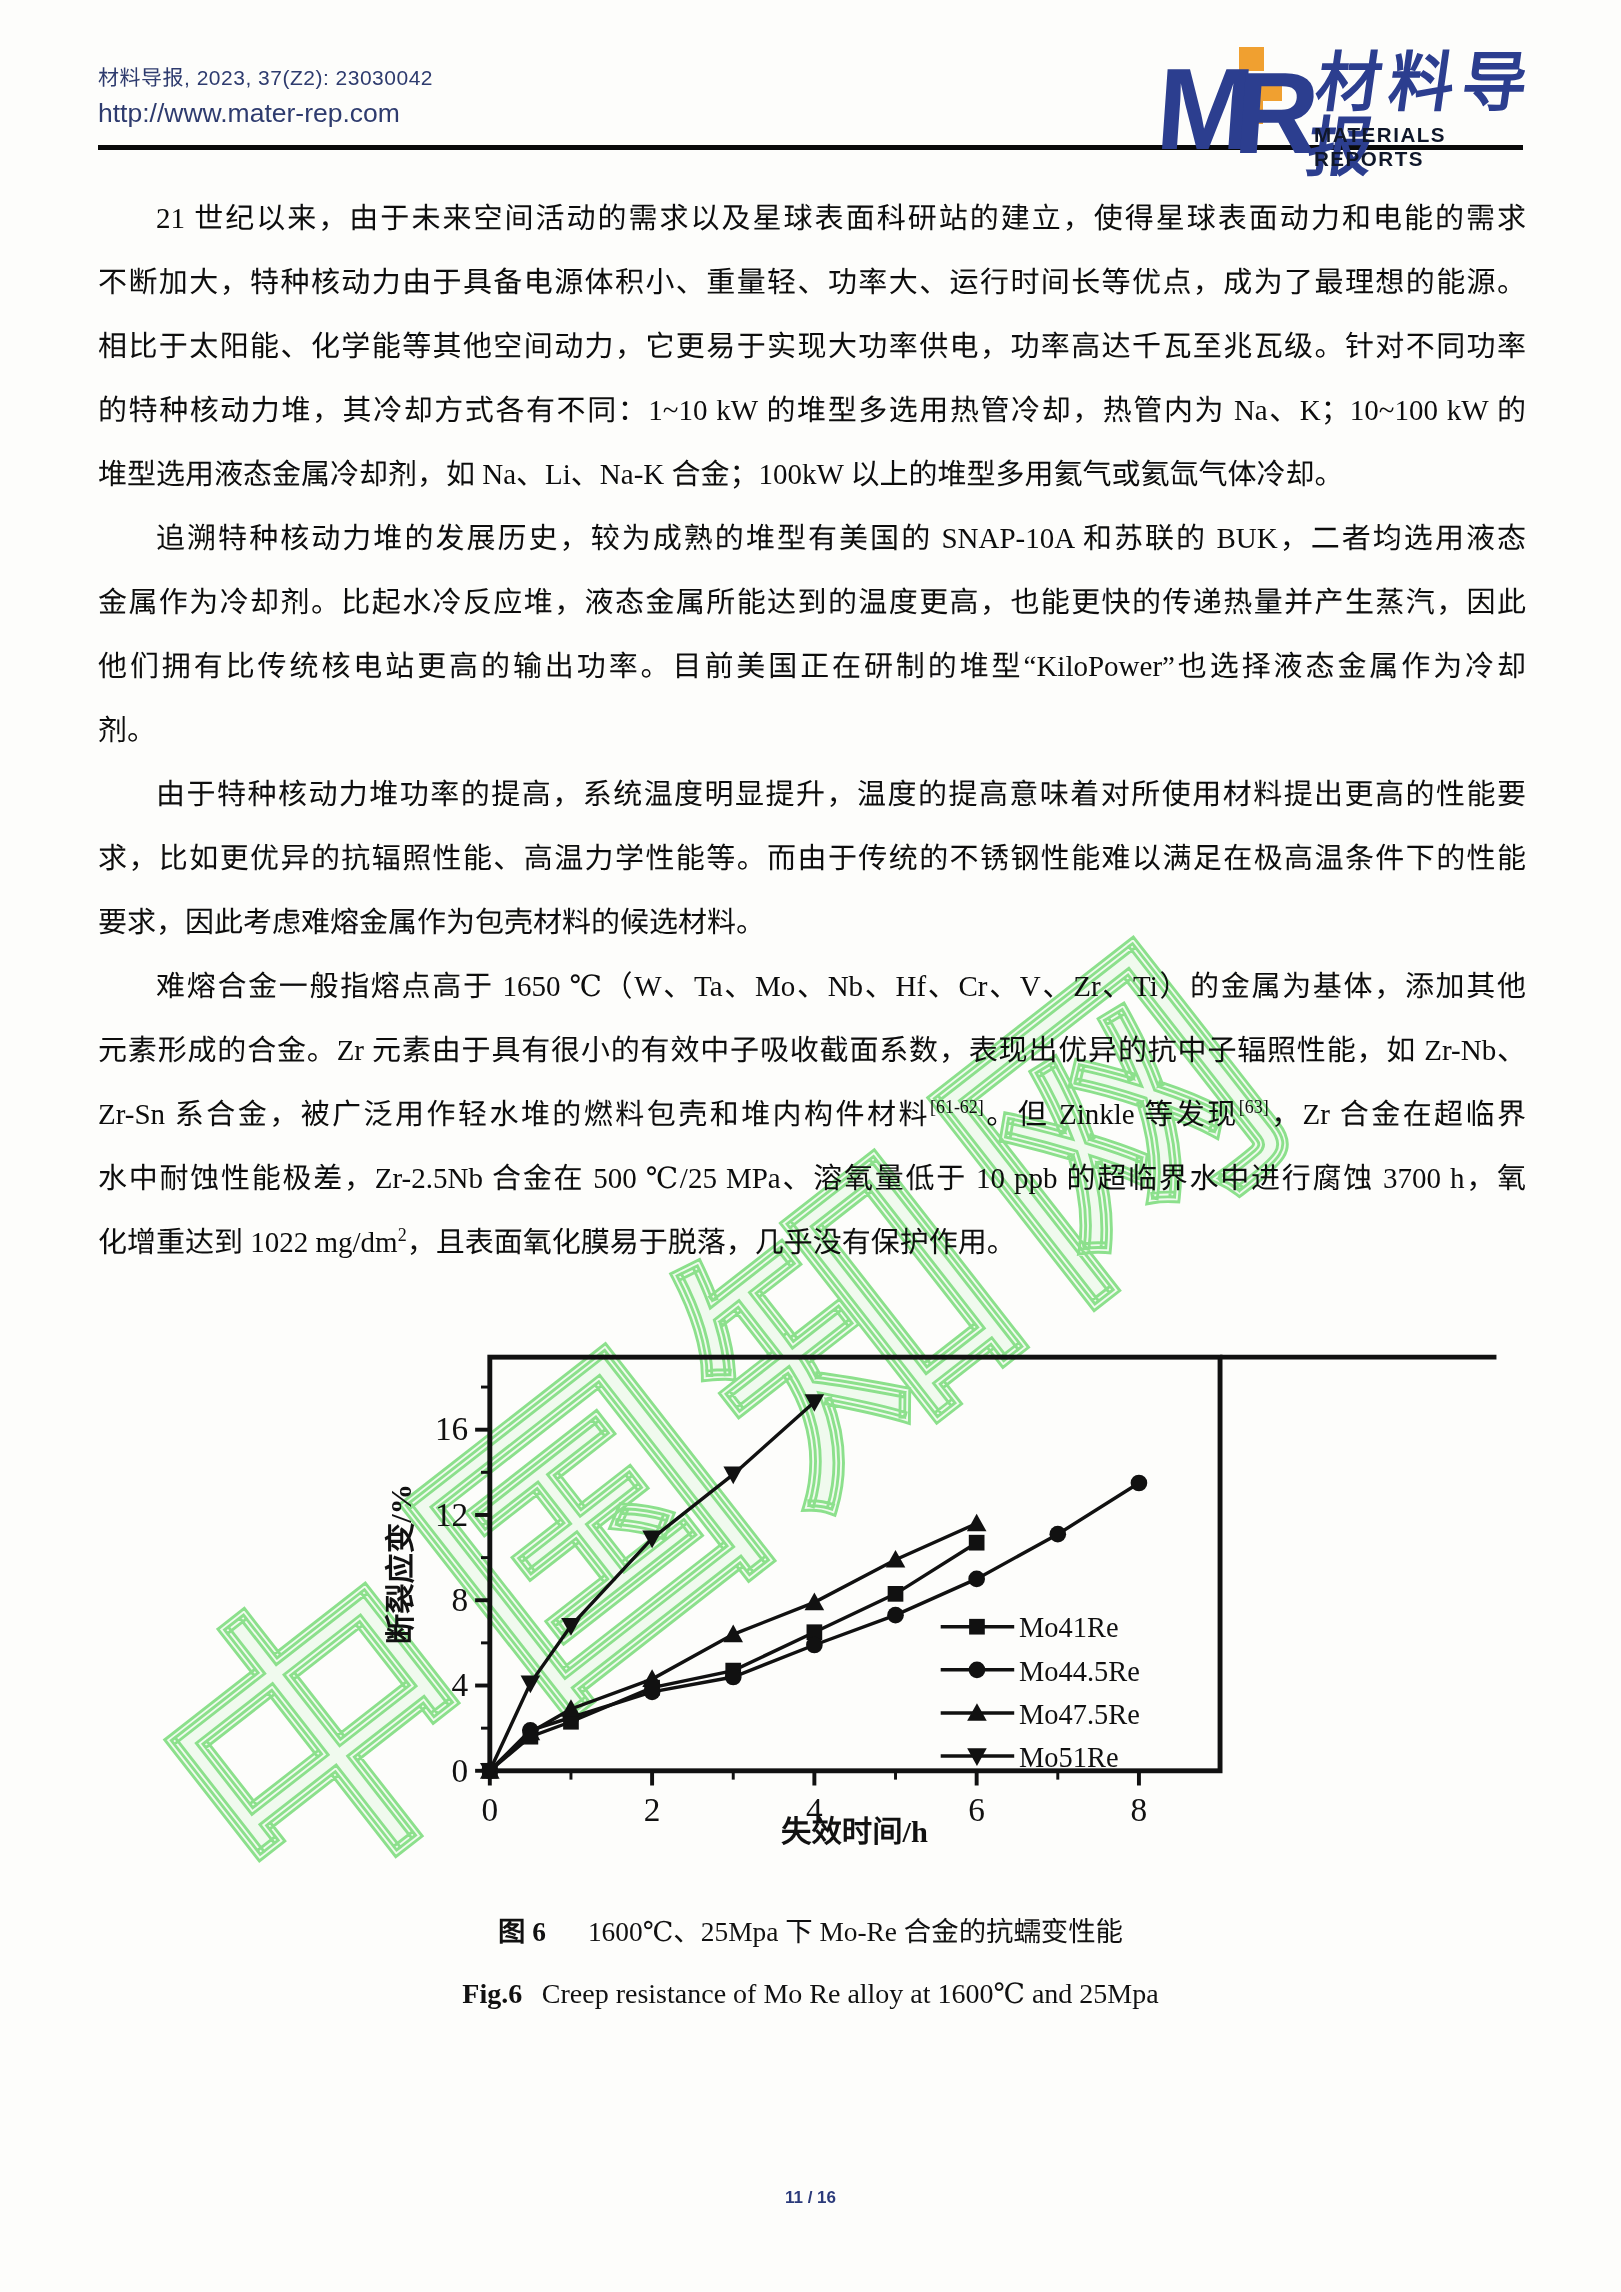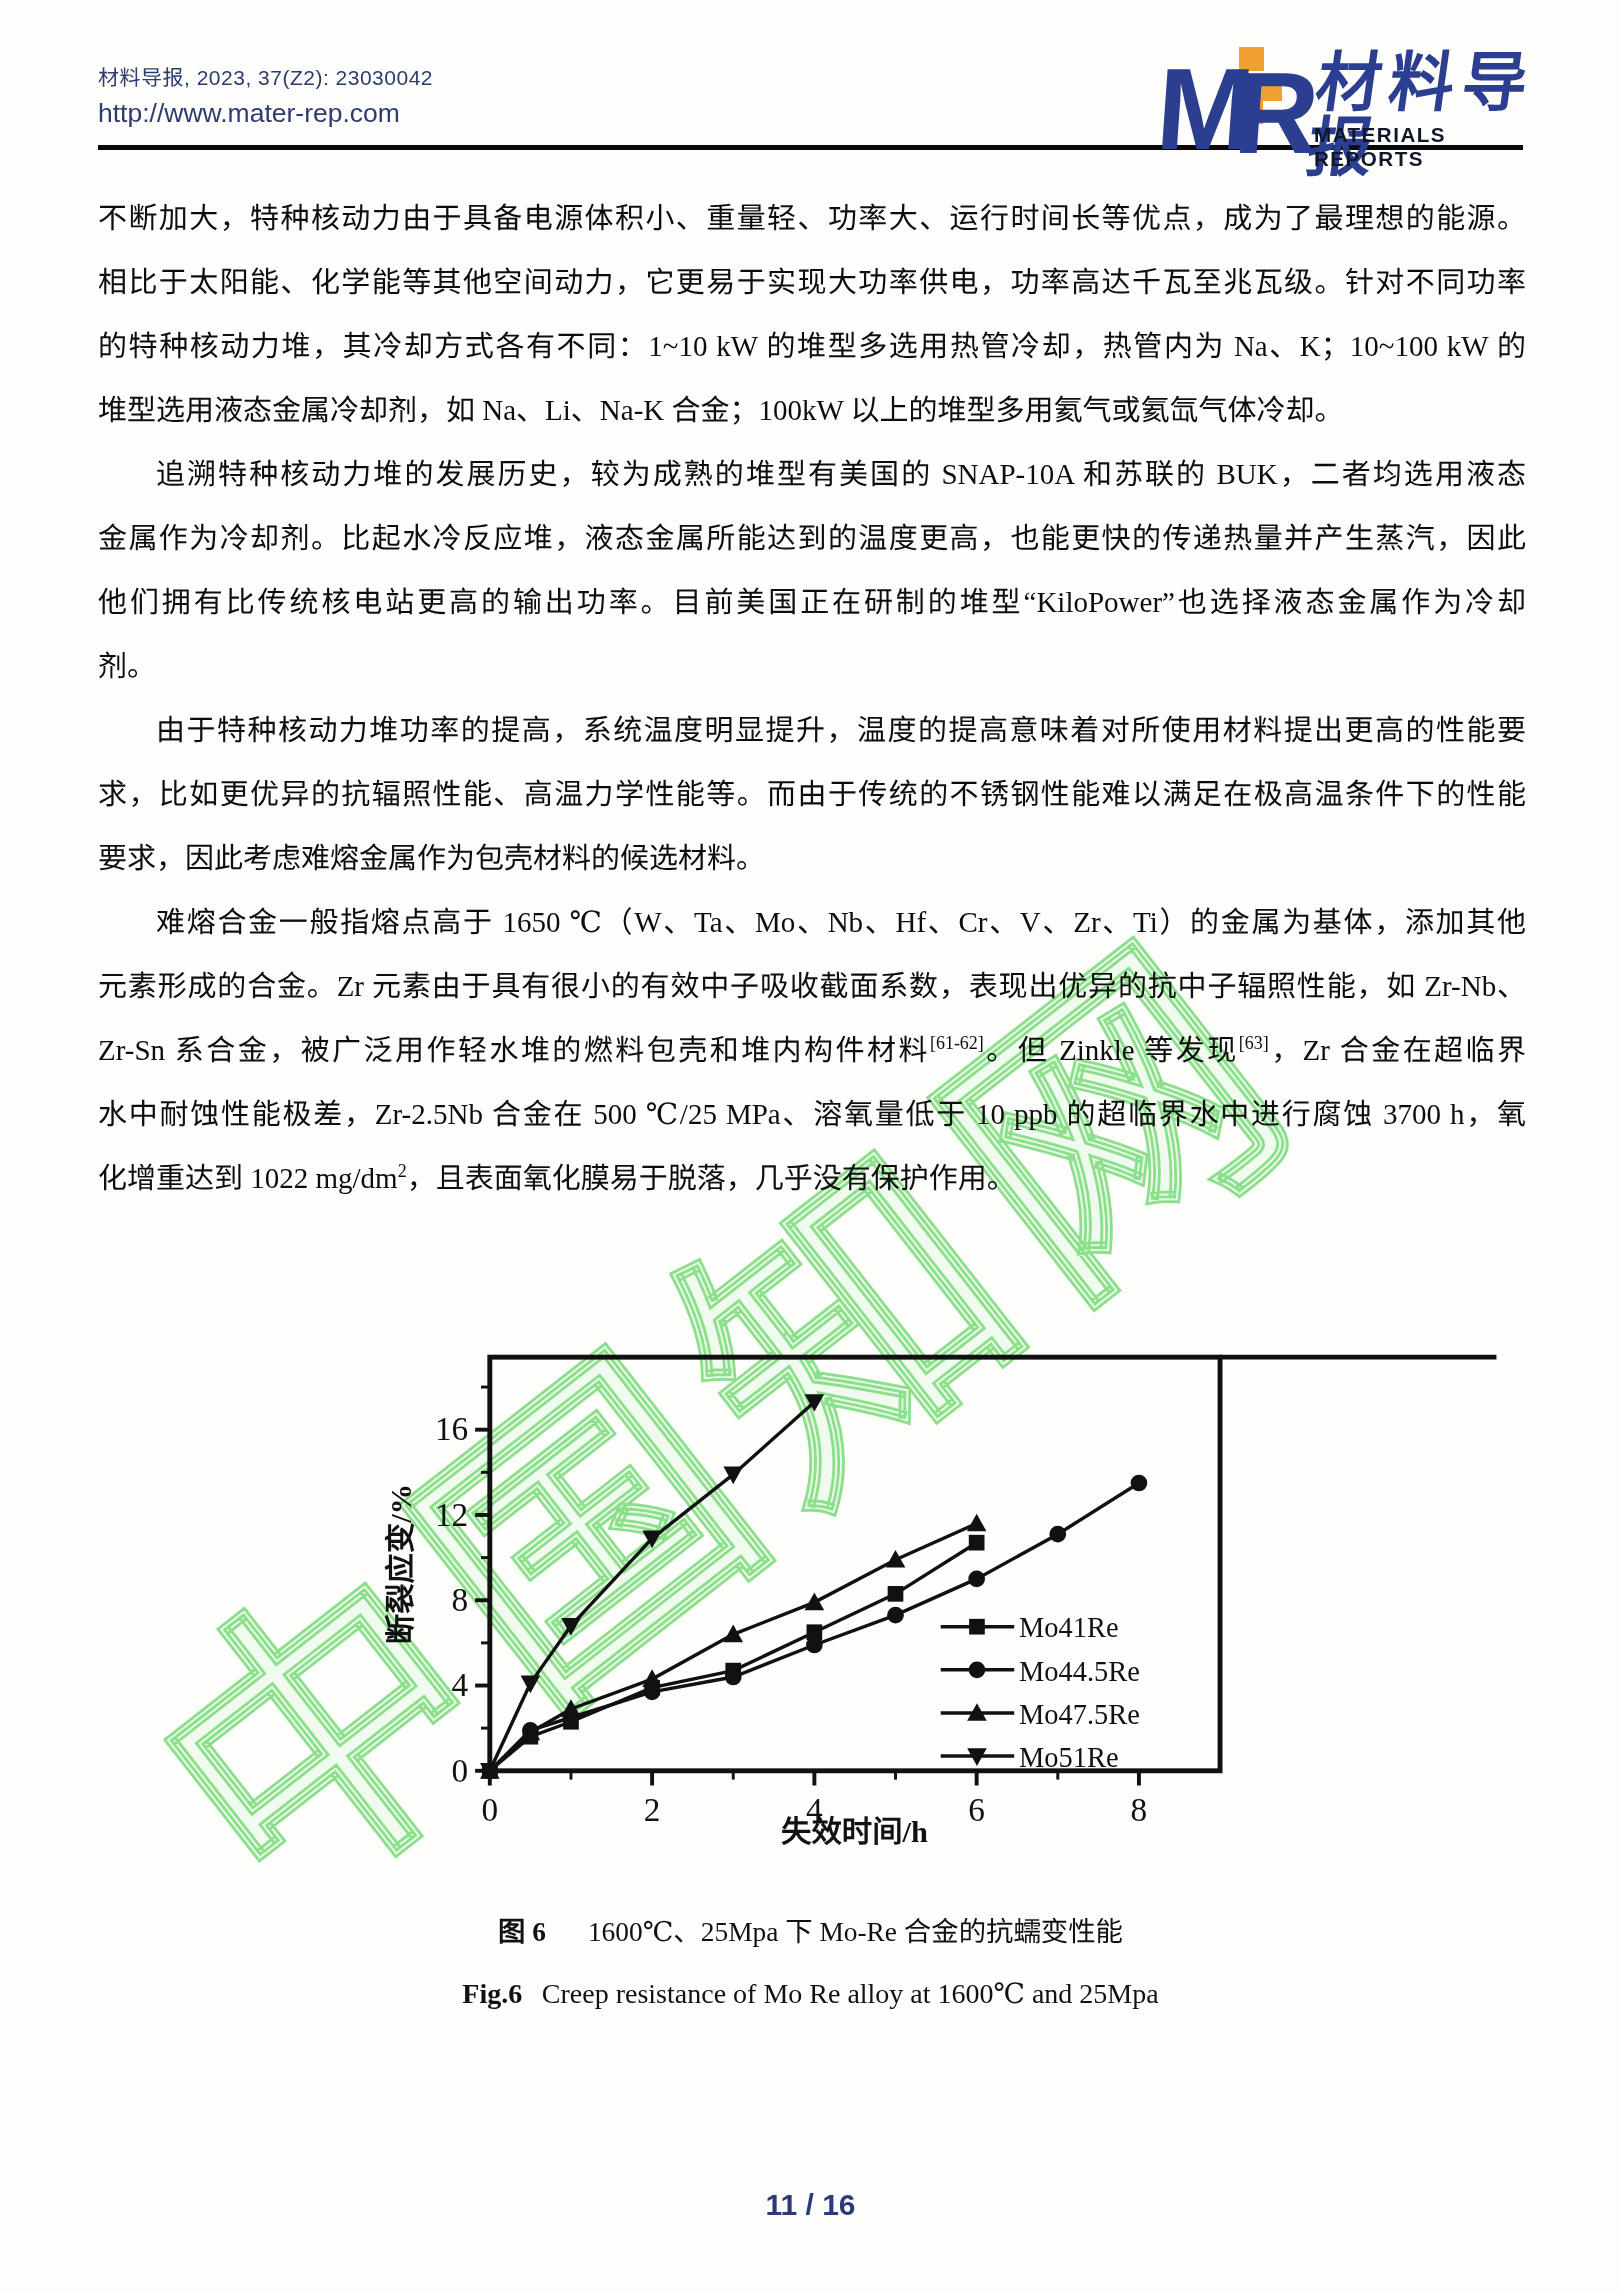--- a/index.html
+++ b/index.html
@@ -76,21 +76,21 @@
     position:absolute;left:98px;width:1425px;text-align:center;z-index:2;
   }
   .cap-zh{top:1909px;font-size:27.4px;}
   .cap-zh b{margin-right:42px;}
   .cap-en{top:1977px;font-size:28px;}
   .cap-en b{margin-right:19.6px;}
   
   .footer{
     position:absolute;left:0;top:2188px;width:100%;text-align:center;
     font-family:"Liberation Sans","DejaVu Sans",sans-serif;
-    font-size:30px;font-weight:bold;color:#2b3a7a;z-index:2;
+    font-size:17px;font-weight:bold;color:#2b3a7a;z-index:2;
   }
 </style>
 </head>
 <body>
 
 <div class="page">
 
   <div class="watermark">中国知网</div>
 
   <div class="hdr-cite">材料导报, 2023, 37(Z2): 23030042</div>
@@ -101,20 +101,21 @@
     <span class="sq sq1"></span>
     <span class="sq sq2"></span>
     <span class="sq sq3"></span>
     <span class="lm">M</span>
     <span class="lr">R</span>
     <span class="lcn">材料导报</span>
     <span class="len">MATERIALS REPORTS</span>
   </div>
 
   <div class="body-text" id="body-lines">
+      <div class="bline just ind"><span>21 世纪以来，由于未来空间活动的需求以及星球表面科研站的建立，使得星球表面动力和电能的需求</span></div>
       <div class="bline just"><span>不断加大，特种核动力由于具备电源体积小、重量轻、功率大、运行时间长等优点，成为了最理想的能源。</span></div>
       <div class="bline just"><span>相比于太阳能、化学能等其他空间动力，它更易于实现大功率供电，功率高达千瓦至兆瓦级。针对不同功率</span></div>
       <div class="bline just"><span>的特种核动力堆，其冷却方式各有不同：1~10 kW 的堆型多选用热管冷却，热管内为 Na、K；10~100 kW 的</span></div>
       <div class="bline"><span>堆型选用液态金属冷却剂，如 Na、Li、Na-K 合金；100kW 以上的堆型多用氦气或氦氙气体冷却。</span></div>
       <div class="bline just ind"><span>追溯特种核动力堆的发展历史，较为成熟的堆型有美国的 SNAP-10A 和苏联的 BUK，二者均选用液态</span></div>
       <div class="bline just"><span>金属作为冷却剂。比起水冷反应堆，液态金属所能达到的温度更高，也能更快的传递热量并产生蒸汽，因此</span></div>
       <div class="bline just"><span>他们拥有比传统核电站更高的输出功率。目前美国正在研制的堆型“KiloPower”也选择液态金属作为冷却</span></div>
       <div class="bline"><span>剂。</span></div>
       <div class="bline just ind"><span>由于特种核动力堆功率的提高，系统温度明显提升，温度的提高意味着对所使用材料提出更高的性能要</span></div>
       <div class="bline just"><span>求，比如更优异的抗辐照性能、高温力学性能等。而由于传统的不锈钢性能难以满足在极高温条件下的性能</span></div>

